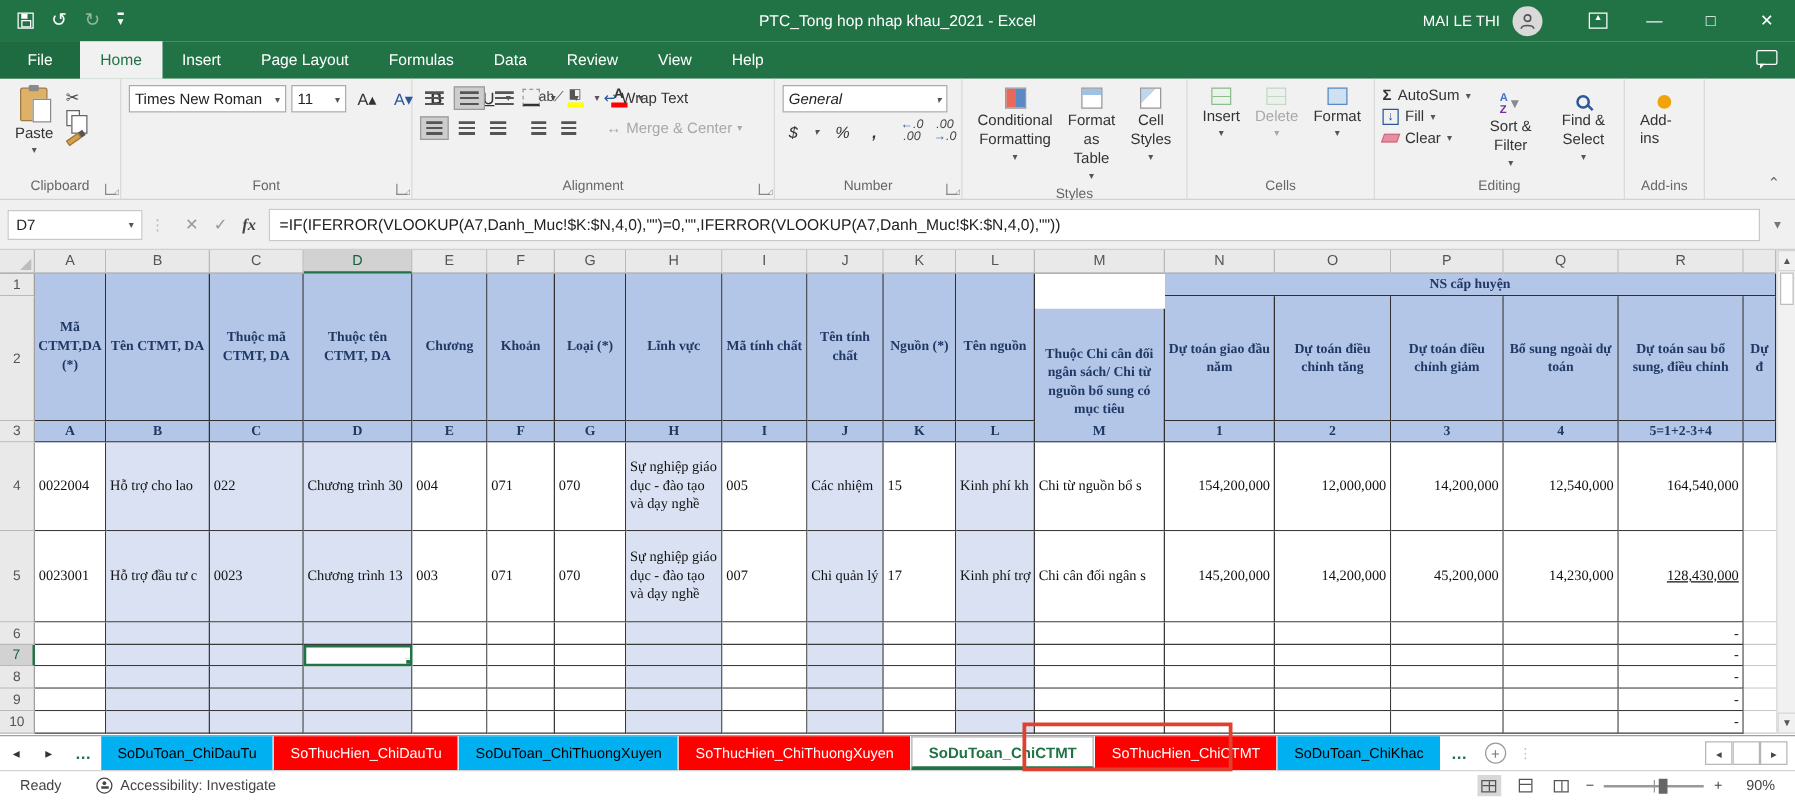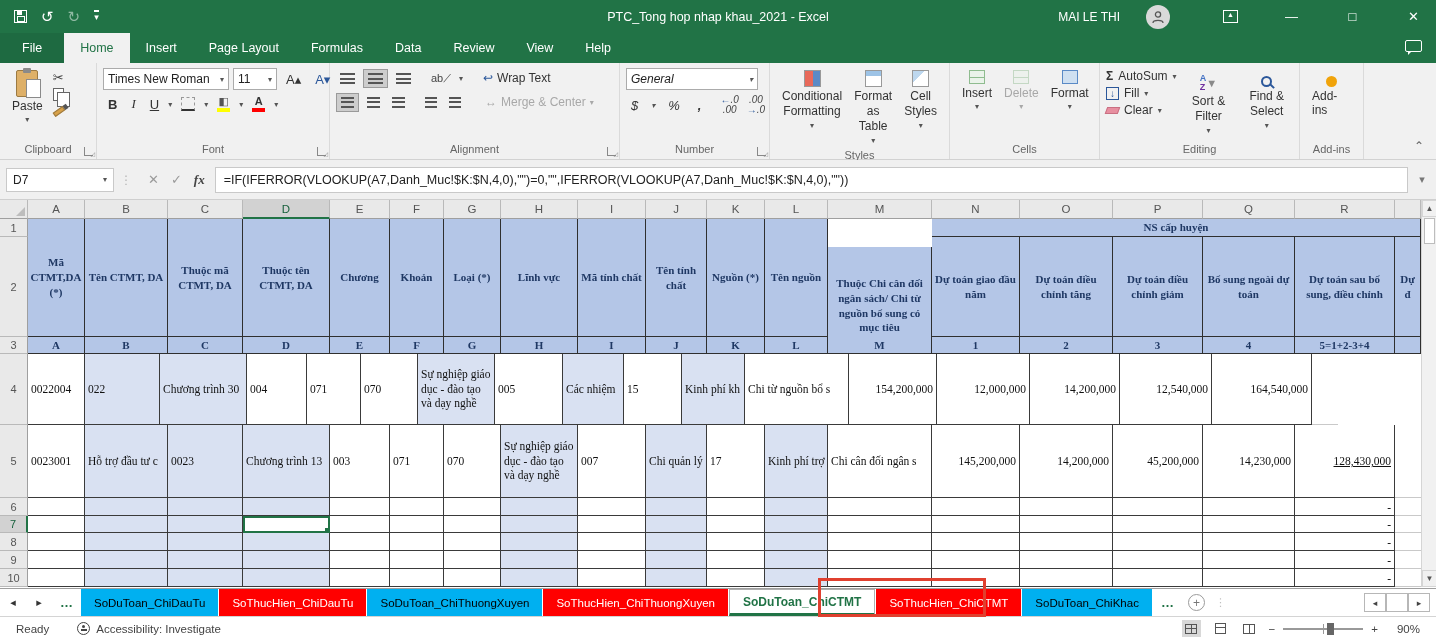--- a/index.html
+++ b/index.html
@@ -7,21 +7,21 @@
   
   #titlebar { position:absolute; top:0; left:0; width:1436px; height:33px; background:#217346; color:#fff; display:flex; align-items:center; }
   .qat { display:flex; align-items:center; gap:14px; padding-left:14px; }
   .floppy { width:13px; height:13px; border:1.5px solid #fff; position:relative; }
   .floppy:before { content:""; position:absolute; top:0; left:2px; width:5px; height:4px; background:#fff; }
   .floppy:after { content:""; position:absolute; bottom:0; left:2px; width:6px; height:4px; border:1px solid #fff; }
   .qicon { font-size:15px; line-height:1; color:#fff; }
   .dim { color:#8fb9a2; }
   .qat-custom { font-size:9px; border-top:2px solid #fff; line-height:1.1; padding-top:1px; }
   #title-text { position:absolute; left:0; right:0; text-align:center; font-size:12.5px; pointer-events:none; }
-  .tb-right { margin-left:auto; display:flex; align-items:center; gap:16px; height:100%; }
+  .tb-right { margin-left:auto; display:flex; align-items:center; gap:0; height:100%; }
   .tb-user { font-size:12px; margin-right:10px; }
   .avatar { width:24px; height:24px; border-radius:50%; background:#d9d9d9; display:flex; align-items:center; justify-content:center; margin-right:22px; }
   .winbtn { width:45px; height:100%; display:flex; align-items:center; justify-content:center; font-size:13px; }
   .ribopt { width:15px; height:13px; border:1.2px solid #fff; display:flex; align-items:flex-start; justify-content:center; font-size:7px; line-height:1.2; }
   
   #ribbontabs { position:absolute; top:33px; left:0; width:1436px; height:30px; background:#217346; display:flex; align-items:stretch; color:#fff; }
   .rtab { padding:0 16px; display:flex; align-items:center; font-size:12.5px; }
   .rtab.file { background:#1e6a41; padding:0 22px; }
   .rtab.active { background:#f1f1f1; color:#217346; }
   .tellme { display:flex; align-items:center; gap:7px; padding:0 10px; font-size:12.5px; }
@@ -204,21 +204,21 @@
         <span class="sicon">✂</span>
         <span class="copy-icon"></span>
         <span class="painter-icon"></span>
       </div>
     </div>
     <div class="rgroup-label">Clipboard</div>
     <span class="launcher"></span>
   </div>
 
   <div class="rgroup" style="width:233px">
-    <div class="rgroup-body" style="flex-direction:column; gap:4px;">
+    <div class="rgroup-body" style="gap:4px;">
       <div class="fontrow">
         <span class="combo" style="width:126px">
             <span>Times New Roman</span>
             <span class="ddown">▾</span>
           </span>
         <span class="combo" style="width:44px">
             <span>11</span>
             <span class="ddown">▾</span>
           </span>
         <span class="fbtn">A▴</span>
@@ -501,20 +501,21 @@
           <div class="hcell" style="width: 104px; height: 17px;">M</div>
           <div class="hcell" style="width: 88px; height: 17px;">1</div>
           <div class="hcell" style="width: 93px; height: 17px;">2</div>
           <div class="hcell" style="width: 90px; height: 17px;">3</div>
           <div class="hcell" style="width: 92px; height: 17px;">4</div>
           <div class="hcell" style="width: 100px; height: 17px;">5=1+2-3+4</div>
           <div class="hcell" style="width: 26px; height: 17px;"></div>
         </div>
         <div class="flexrow" style="height: 71px;">
           <div class="cell" style="width: 57px; height: 71px;">0022004</div>
+          <div class="cell lav" style="width: 83px; height: 71px;">Hỗ trợ cho lao</div>
           <div class="cell lav" style="width: 75px; height: 71px;">022</div>
           <div class="cell lav" style="width: 87px; height: 71px;">Chương trình 30</div>
           <div class="cell" style="width: 60px; height: 71px;">004</div>
           <div class="cell" style="width: 54px; height: 71px;">071</div>
           <div class="cell" style="width: 57px; height: 71px;">070</div>
           <div class="cell lav wrap" style="width: 77px; height: 71px;">Sự nghiệp giáo dục - đào tạo và dạy nghề</div>
           <div class="cell" style="width: 68px; height: 71px;">005</div>
           <div class="cell lav" style="width: 61px; height: 71px;">Các nhiệm</div>
           <div class="cell" style="width: 58px; height: 71px;">15</div>
           <div class="cell lav" style="width: 63px; height: 71px;">Kinh phí kh</div>

